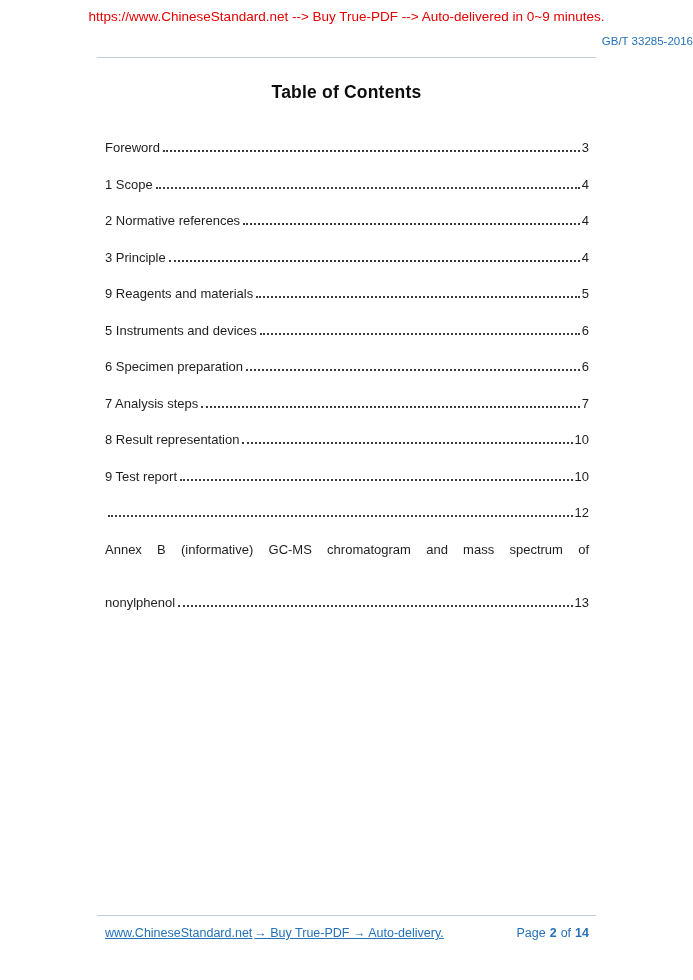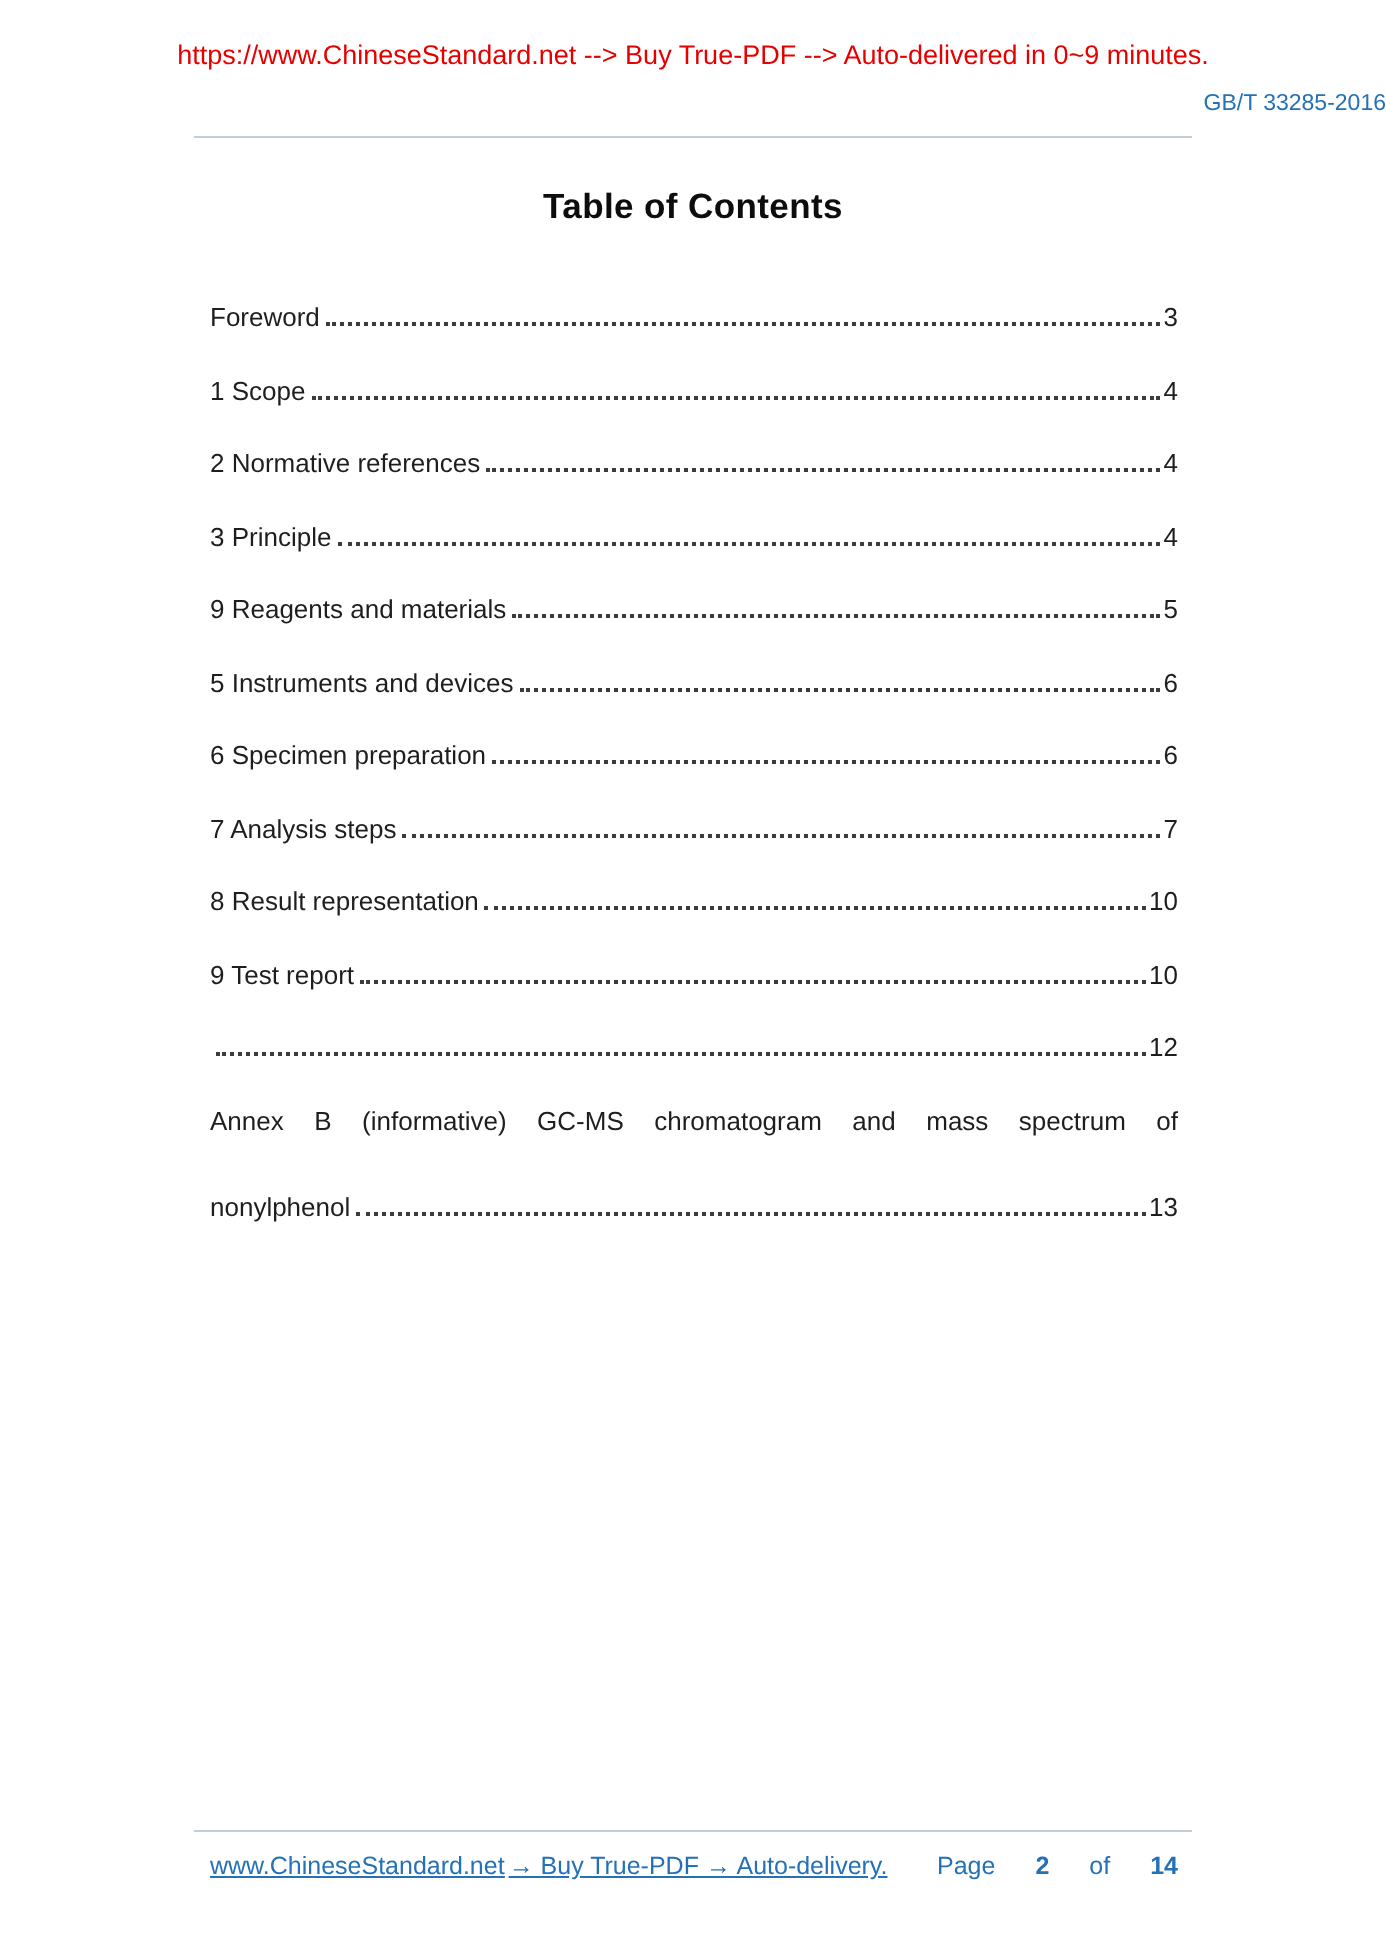--- a/index.html
+++ b/index.html
@@ -11,21 +11,21 @@
   .page {
     width: 693px;
     height: 980px;
     background: #ffffff;
     position: relative;
     margin: 0 auto;
     overflow: hidden;
     color: #222;
   }
   .promo {
-    padding-top: 20px;
+    padding-top: 9px;
     text-align: center;
     color: #e60000;
     font-size: 13.5px;
     cursor: pointer;
   }
   .std-code {
     margin-top: 11px;
     text-align: right;
     color: #2471b8;
     font-size: 11.5px;
@@ -60,21 +60,21 @@
     flex: 1 1 auto;
     min-width: 10px;
     border-bottom: 2px dotted #3c3c3c;
     margin: 0 2px 3px 3px;
   }
   .toc-page { white-space: nowrap; }
   .toc-line-justify {
     text-align: justify;
     text-align-last: justify;
     line-height: 15px;
-    margin-bottom: 28px;
+    margin-bottom: 38px;
   }
   .footer {
     position: absolute;
     left: 0;
     right: 0;
     bottom: 40px;
   }
   .footer .rule { margin: 0 97px 10px 97px; }
   .footer-row {
     display: flex;
@@ -84,21 +84,21 @@
     font-size: 12.5px;
     color: #2471b8;
   }
   .footer-left { display: flex; align-items: flex-end; text-decoration: underline; }
   .footer-link {
     text-decoration: underline;
     cursor: pointer;
     color: #2471b8;
   }
   .footer-tail { margin-left: 2px; white-space: pre; }
-  .footer-right { display: flex; gap: 20px; align-items: baseline; }
+  .footer-right { display: flex; gap: 4px; align-items: baseline; }
   .footer-right .num { font-weight: bold; }
 </style>
 </head>
 <body>
 
 <div class="page">
 
   <div class="promo">https://www.ChineseStandard.net --&gt; Buy True-PDF --&gt; Auto-delivered in 0~9 minutes.</div>
 
   <div class="std-code">GB/T 33285-2016</div>

